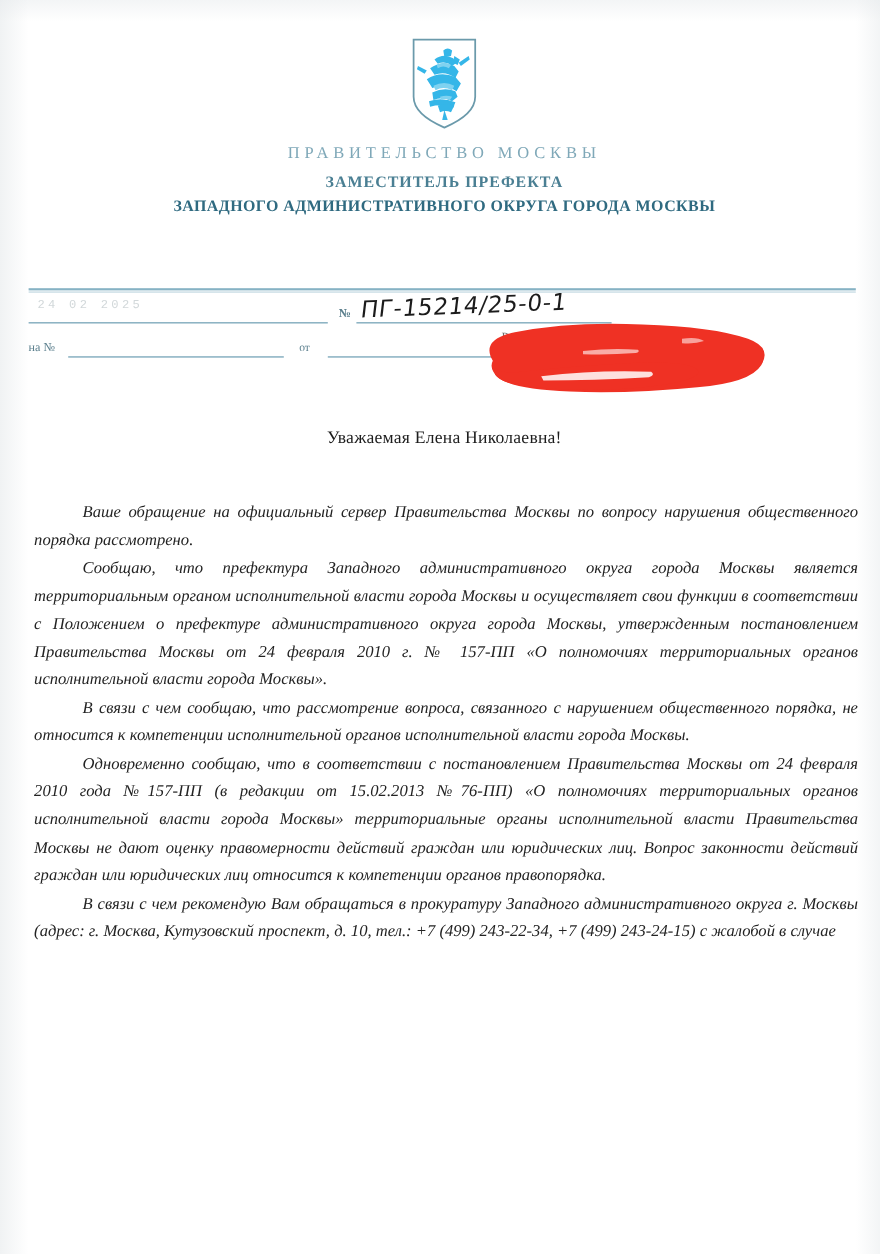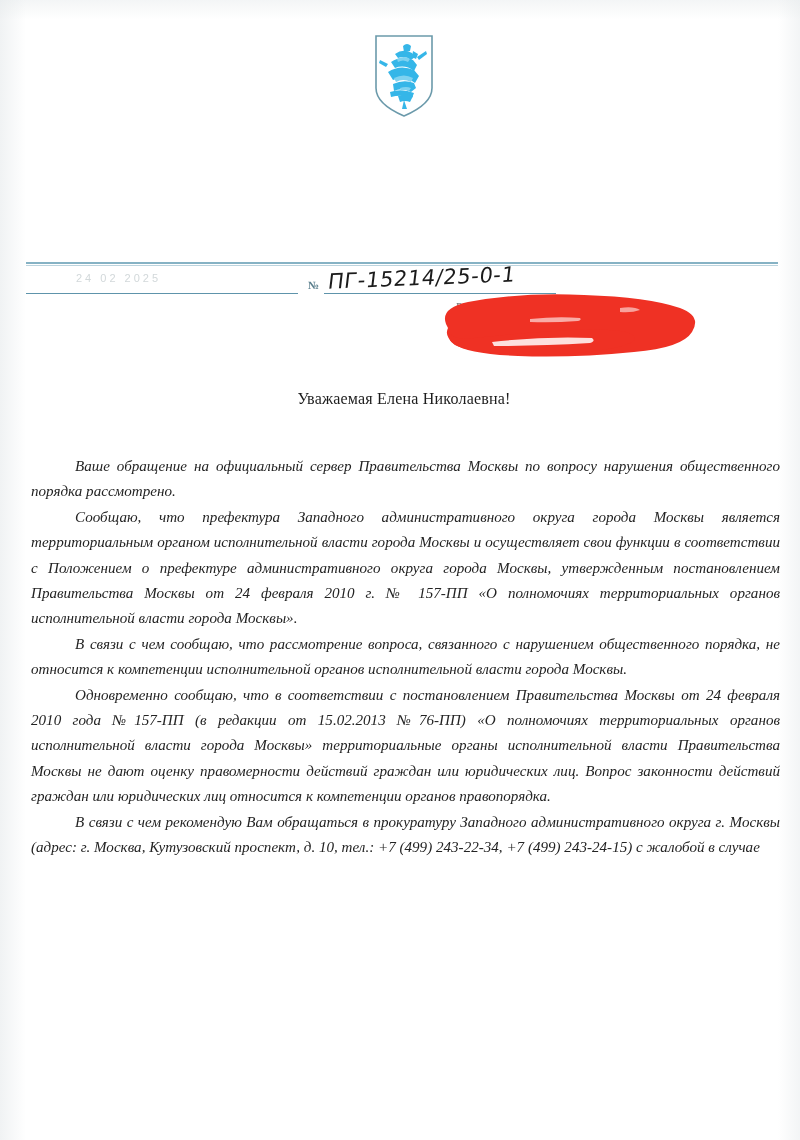--- a/index.html
+++ b/index.html
@@ -123,22 +123,21 @@
     height: 34px;
   }
   .stamp-date {
     position: absolute;
     left: 8px;
     top: 2px;
     font-size: 11px;
     letter-spacing: 3px;
     color: #d2d8da;
     filter: blur(0.6px);
-    font-family: Liberation Sans, sans-serif;
-    margin-left: 42px;
+    font-family: Liberation Mono, monospace;
   }
   .ref-line-1 {
     position: absolute;
     left: 0;
     top: 23px;
     width: 272px;
     height: 1px;
     background: #5e94ab;
   }
   .ref-no-label {
@@ -290,32 +289,43 @@
           <path d="M31 66 l3 9 -5 0 z"></path>
         </g>
         <g fill="#7fd2f0">
           <path d="M24 25 q7 -4 13 0 l-2 3 q-5 -3 -10 0 z"></path>
           <path d="M21 44 q10 -5 19 0 l-2 4 q-8 -4 -15 0 z"></path>
           <path d="M27 54 q6 -2 11 0 l-2 3 q-4 -2 -8 0 z"></path>
         </g>
       </svg>
     </div>
 
+    <div class="letterhead">
+      <div class="lh-gov">ПРАВИТЕЛЬСТВО МОСКВЫ</div>
+      <div class="lh-sub1">ЗАМЕСТИТЕЛЬ ПРЕФЕКТА</div>
+      <div class="lh-sub2">ЗАПАДНОГО АДМИНИСТРАТИВНОГО ОКРУГА ГОРОДА МОСКВЫ</div>
+    </div>
 
 
     <div class="rule-top"></div>
 
     <div class="ref-row">
       <div class="stamp-date">24 02 2025</div>
       <div class="ref-line-1"></div>
       <div class="ref-no-label">№</div>
       <div class="ref-line-2"></div>
       <div class="ref-handwritten">ПГ-15214/25-0-1</div>
     </div>
 
+    <div class="onref-row">
+      <div class="onref-label">на №</div>
+      <div class="onref-line-1"></div>
+      <div class="onref-from-label">от</div>
+      <div class="onref-line-2"></div>
+    </div>
 
     <div class="addressee-zone">
       <div class="addressee-hidden">Редакция — персональные данные скрыты</div>
       <svg class="redaction" viewBox="0 0 270 78">
         <path d="M12 38 Q6 22 34 16 Q86 6 150 9 Q214 11 246 22 Q268 30 258 46
                  Q248 62 200 66 Q140 72 84 70 Q34 68 20 58 Q10 50 14 42 Z" fill="#ef3124"></path>
         <path d="M16 48 Q10 62 52 66 Q110 72 168 64 Q206 58 200 50
                  Q192 42 140 44 Q84 47 40 52 Q22 54 16 48 Z" fill="#ef3124"></path>
         <path d="M58 56 Q110 50 158 52 Q162 55 156 57 Q104 60 60 60 Z" fill="#ffffff" opacity="0.85"></path>
         <path d="M96 33 Q124 30 146 32 Q148 34 144 35 Q118 37 96 36 Z" fill="#ffffff" opacity="0.6"></path>

